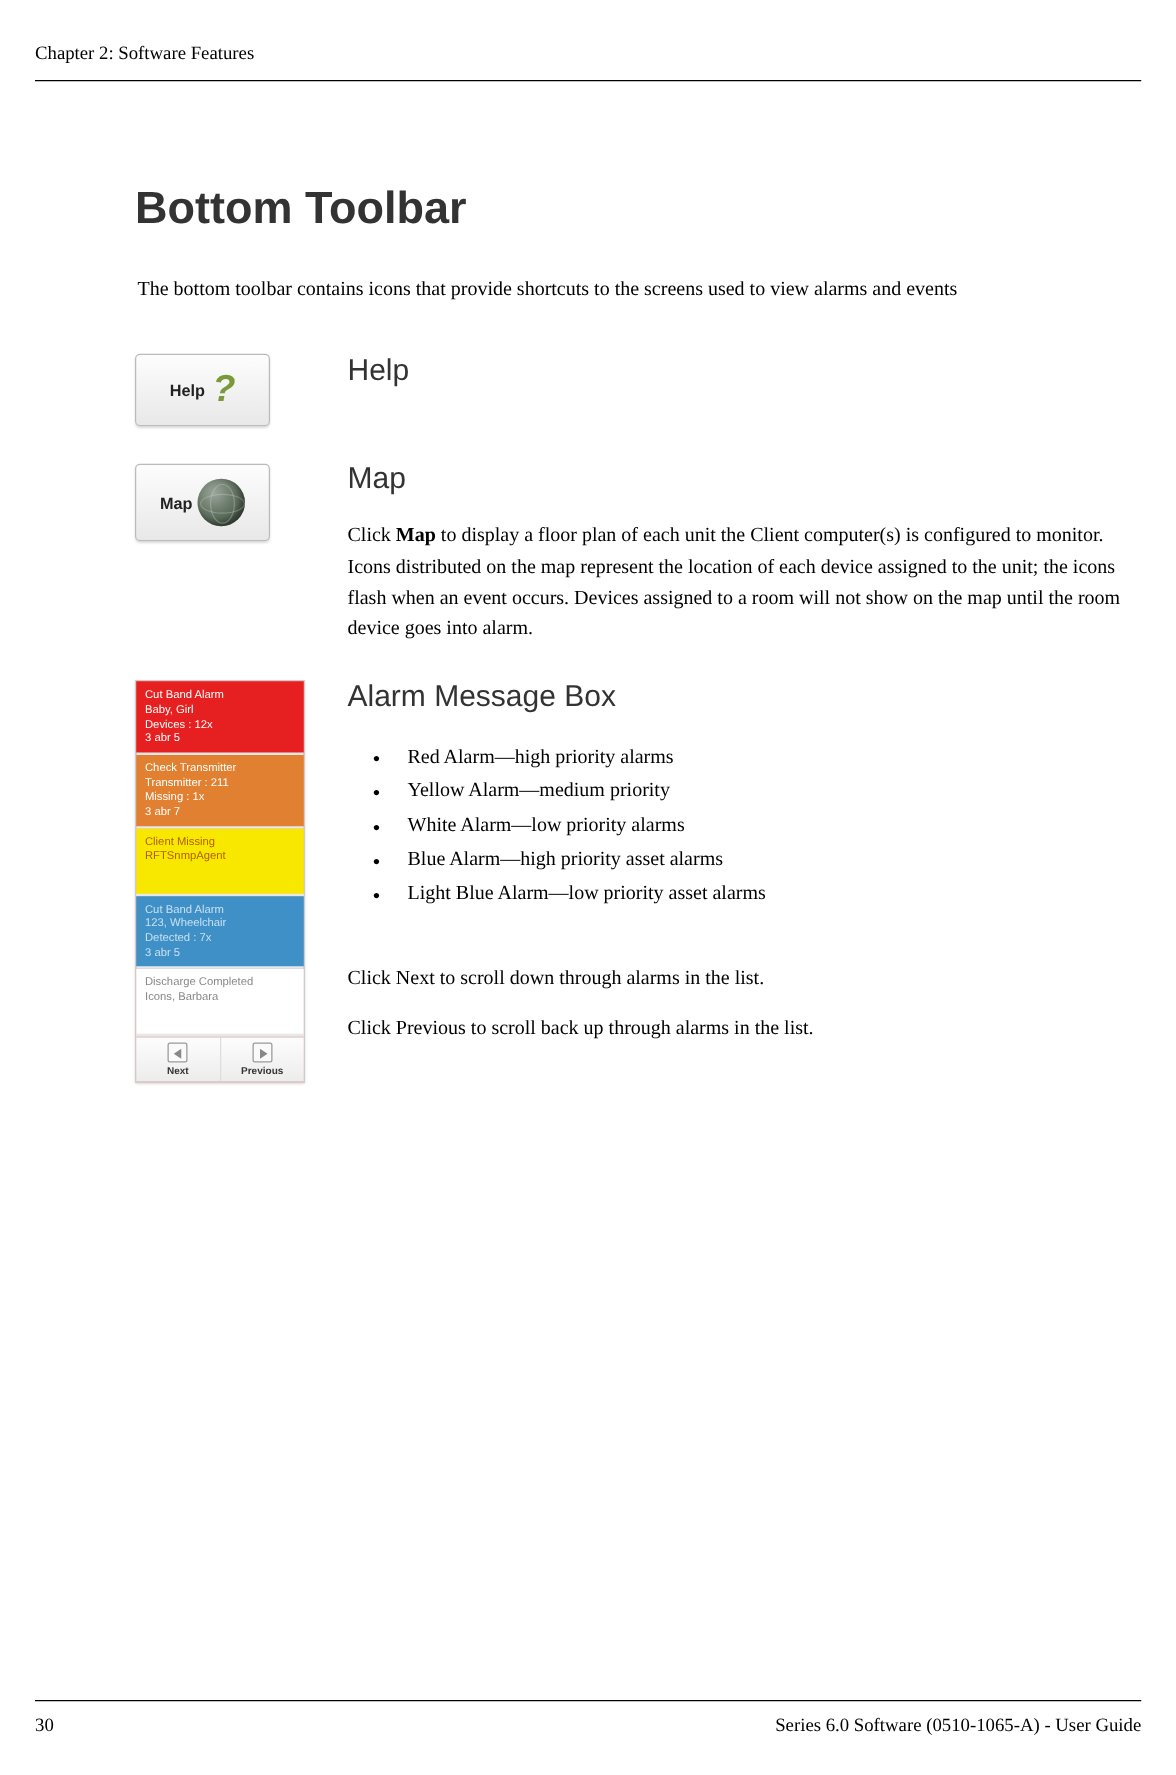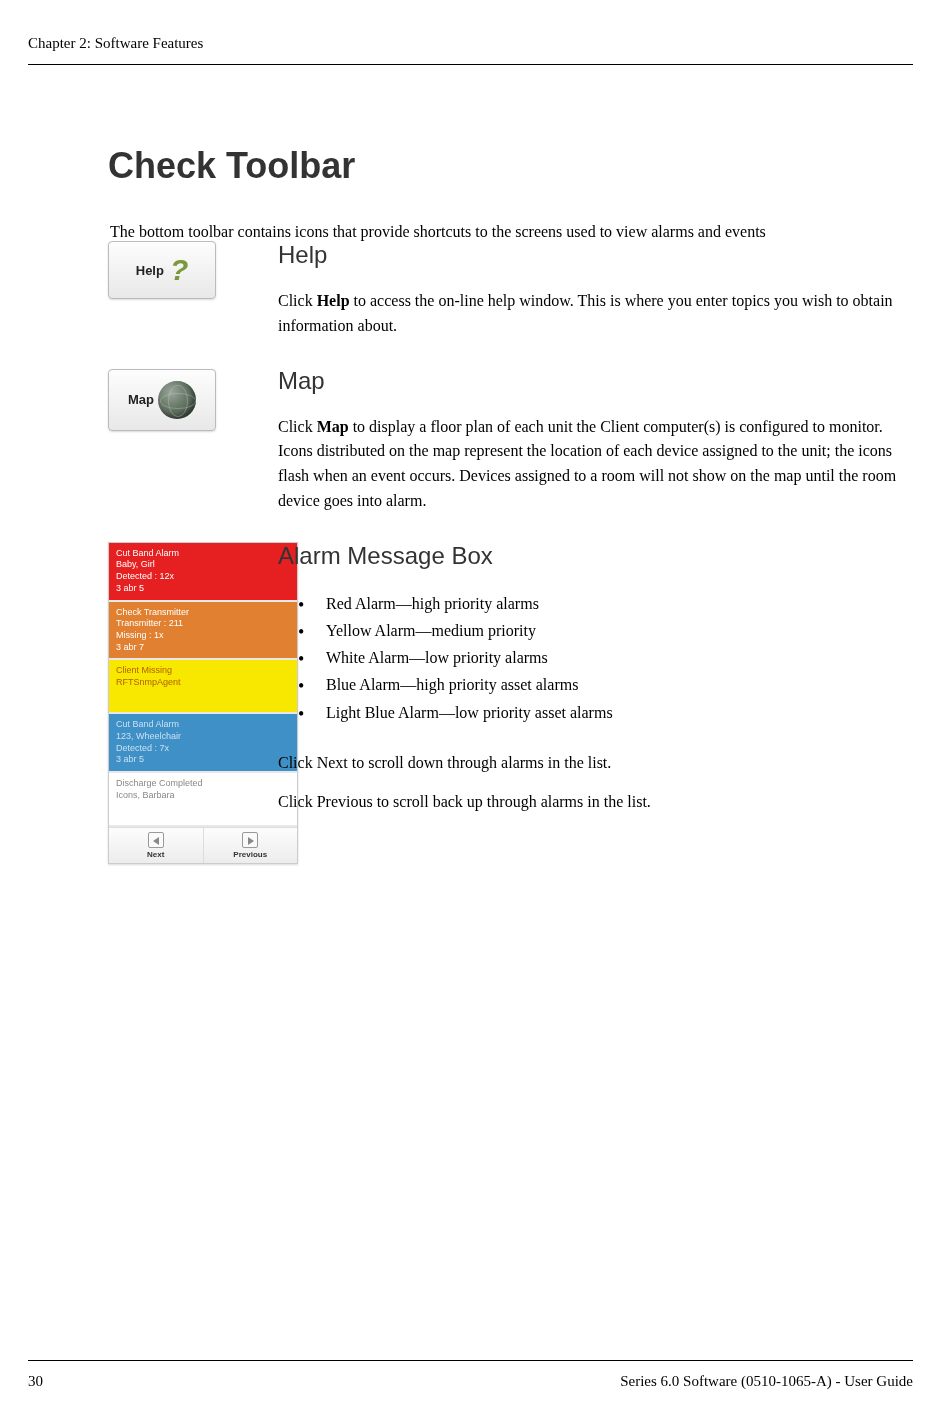--- a/index.html
+++ b/index.html
@@ -29,20 +29,21 @@
     }
     .page-title {
       font-family: Arial, Helvetica, sans-serif;
       font-weight: bold;
       font-size: 36px;
       color: #333;
       margin-bottom: 36px;
     }
     .intro-text {
       font-size: 16px;
+      margin-bottom: 42px;
       padding-left: 2px;
     }
     .section {
       display: flex;
       align-items: flex-start;
       margin-bottom: 28px;
     }
     .section-icon {
       width: 160px;
       flex-shrink: 0;
@@ -76,21 +77,21 @@
       position: relative;
       padding-left: 28px;
     }
     .bullet-list li::before {
       content: "•";
       position: absolute;
       left: 0;
       font-size: 18px;
     }
     .post-list {
-      margin-top: 24px;
+      margin-top: 42px;
       font-size: 16px;
       line-height: 1.6;
     }
     .post-list p {
       margin-bottom: 14px;
     }
 
     
     .help-btn {
       width: 108px;
@@ -154,21 +155,21 @@
     }
     .globe::before {
       top: 4px; left: 10px; width: 18px; height: 30px;
     }
     .globe::after {
       top: 12px; left: 2px; width: 34px; height: 14px;
     }
 
     
     .alarm-box {
-      width: 190px;
+      width: 136px;
       border: 1px solid #ccc;
       background: #fca5a5;
       font-family: Verdana, Arial, sans-serif;
       box-shadow: 0 1px 2px rgba(0,0,0,0.15);
     }
     .alarm-item {
       padding: 5px 7px;
       font-size: 9px;
       line-height: 1.3;
       border-bottom: 2px solid #e8e8e8;
@@ -249,35 +250,32 @@
       font-size: 15px;
     }
   </style>
 </head>
 <body>
 
 <div class="page">
   <div class="chapter-header">Chapter 2: Software Features</div>
 
   <div class="main-content">
-    <h1 class="page-title">Check Toolbar</h1>
+    <h1 class="page-title">Bottom Toolbar</h1>
     <p class="intro-text">The bottom toolbar contains icons that provide shortcuts to the screens used to view alarms and events</p>
 
     <div class="section">
       <div class="section-icon">
         <div class="help-btn">
           <span class="help-btn-label">Help</span>
           <span class="help-qmark">?</span>
         </div>
       </div>
       <div class="section-body">
         <h2 class="section-title">Help</h2>
-        <p class="section-text">
-          <span>Click </span><span class="bold">Help</span><span> to access the on-line help window. This is where you enter topics you wish to obtain information about.</span>
-        </p>
       </div>
     </div>
 
     <div class="section">
       <div class="section-icon">
         <div class="map-btn">
           <span class="map-btn-label">Map</span>
           <span class="globe"></span>
         </div>
       </div>
@@ -288,21 +286,21 @@
         </p>
       </div>
     </div>
 
     <div class="section">
       <div class="section-icon">
         <div class="alarm-box">
           <div class="alarm-item alarm-red">
             <div>Cut Band Alarm</div>
             <div>Baby, Girl</div>
-            <div>Detected : 12x</div>
+            <div>Devices : 12x</div>
             <div>3 abr 5</div>
           </div>
           <div class="alarm-item alarm-orange">
             <div>Check Transmitter</div>
             <div>Transmitter : 211</div>
             <div>Missing : 1x</div>
             <div>3 abr 7</div>
           </div>
           <div class="alarm-item alarm-yellow">
             <div>Client Missing</div>

